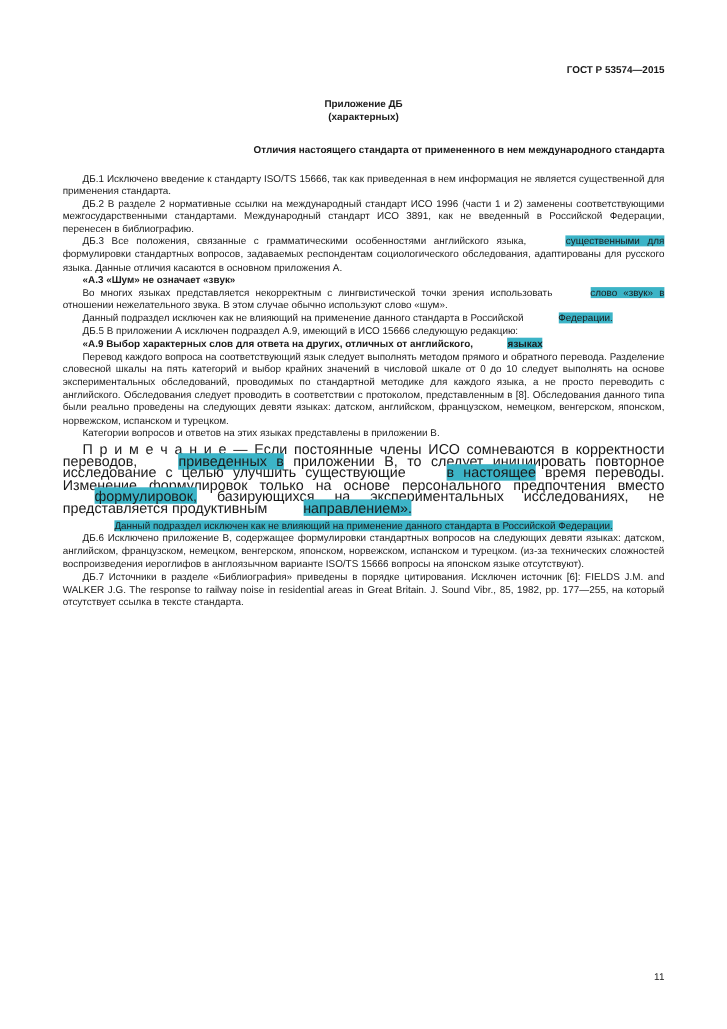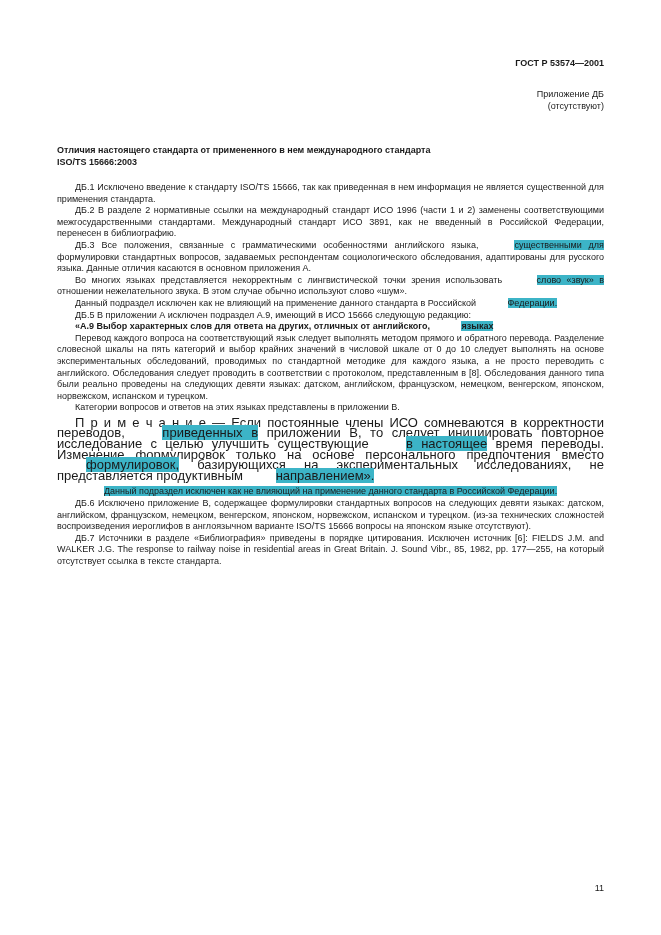--- a/index.html
+++ b/index.html
@@ -18,31 +18,31 @@
     overflow: hidden;
   }
   .hdr-right {
     text-align: right;
     font-weight: bold;
     font-size: 9px;
     line-height: 11px;
     margin-bottom: 20px;
   }
   .center-bold {
-    text-align: right;
-    font-weight: normal;
+    text-align: center;
+    font-weight: bold;
     font-size: 9px;
     line-height: 11.5px;
   }
   .title-block {
-    text-align: left;
+    text-align: right;
     font-weight: bold;
     font-size: 9px;
     line-height: 11.5px;
-    margin-top: 33px;
+    margin-top: 19px;
   }
   .doc-body {
     margin-top: 14px;
     font-size: 9px;
     line-height: 11.6px;
     text-align: justify;
   }
   .para { text-indent: 18px; }
   .para.bold { font-weight: bold; }
   .para.note {
@@ -58,34 +58,34 @@
     right: 57px;
     bottom: 42px;
     font-size: 9px;
   }
 </style>
 </head>
 <body>
 
 <div class="page">
 
-  <div class="hdr-right">ГОСТ Р 53574—2001</div>
+  <div class="hdr-right">ГОСТ Р 53574—2015</div>
 
   <div class="center-bold">Приложение ДБ</div>
-  <div class="center-bold">(отсутствуют)</div>
+  <div class="center-bold">(характерных)</div>
 
   <div class="title-block">
     <div>Отличия настоящего стандарта от примененного в нем международного стандарта</div>
-    <div>ISO/TS 15666:2003</div>
   </div>
 
   <div class="doc-body">
     <p class="para"><span>ДБ.1 Исключено введение к стандарту ISO/TS 15666, так как приведенная в нем информация не является существенной для применения стандарта.</span></p>
     <p class="para"><span>ДБ.2 В разделе 2 нормативные ссылки на международный стандарт ИСО 1996 (части 1 и 2) заменены соответствующими межгосударственными стандартами. Международный стандарт ИСО 3891, как не введенный в Российской Федерации, перенесен в библиографию.</span></p>
     <p class="para"><span>ДБ.3 Все положения, связанные с грамматическими особенностями английского языка, </span><span class="hl">существенными для</span><span> формулировки стандартных вопросов, задаваемых респондентам социологического обследования, адаптированы для русского языка. Данные отличия касаются в основном приложения А.</span></p>
+    <p class="para bold"><span>«А.3 «Шум» не означает «звук»</span></p>
     <p class="para"><span>Во многих языках представляется некорректным с лингвистической точки зрения использовать </span><span class="hl">слово «звук» в</span><span> отношении нежелательного звука. В этом случае обычно используют слово «шум».</span></p>
     <p class="para"><span>Данный подраздел исключен как не влияющий на применение данного стандарта в Российской </span><span class="hl">Федерации.</span></p>
     <p class="para"><span>ДБ.5 В приложении А исключен подраздел А.9, имеющий в ИСО 15666 следующую редакцию:</span></p>
     <p class="para bold"><span>«А.9 Выбор характерных слов для ответа на других, отличных от английского, </span><span class="hl">языках</span></p>
     <p class="para"><span>Перевод каждого вопроса на соответствующий язык следует выполнять методом прямого и обратного перевода. Разделение словесной шкалы на пять категорий и выбор крайних значений в числовой шкале от 0 до 10 следует выполнять на основе экспериментальных обследований, проводимых по стандартной методике для каждого языка, а не просто переводить с английского. Обследования следует проводить в соответствии с протоколом, представленным в [8]. Обследования данного типа были реально проведены на следующих девяти языках: датском, английском, французском, немецком, венгерском, японском, норвежском, испанском и турецком.</span></p>
     <p class="para"><span>Категории вопросов и ответов на этих языках представлены в приложении В.</span></p>
     <p class="para note"><span>П р и м е ч а н и е  — Если постоянные члены ИСО сомневаются в корректности переводов, </span><span class="hl">приведенных в</span><span> приложении В, то следует инициировать повторное исследование с целью улучшить существующие </span><span class="hl">в настоящее</span><span> время переводы. Изменение формулировок только на основе персонального предпочтения вместо </span><span class="hl">формулировок,</span><span> базирующихся на экспериментальных исследованиях, не представляется продуктивным </span><span class="hl">направлением».</span></p>
     <p class="para gap-top"><span class="hl">Данный подраздел исключен как не влияющий на применение данного стандарта в Российской Федерации.</span></p>
     <p class="para"><span>ДБ.6 Исключено приложение В, содержащее формулировки стандартных вопросов на следующих девяти языках: датском, английском, французском, немецком, венгерском, японском, норвежском, испанском и турецком. (из-за технических сложностей воспроизведения иероглифов в англоязычном варианте ISO/TS 15666 вопросы на японском языке отсутствуют).</span></p>
     <p class="para"><span>ДБ.7 Источники в разделе «Библиография» приведены в порядке цитирования. Исключен источник [6]: FIELDS J.M. and WALKER J.G. The response to railway noise in residential areas in Great Britain. J. Sound Vibr., 85, 1982, pp. 177—255, на который отсутствует ссылка в тексте стандарта.</span></p>

